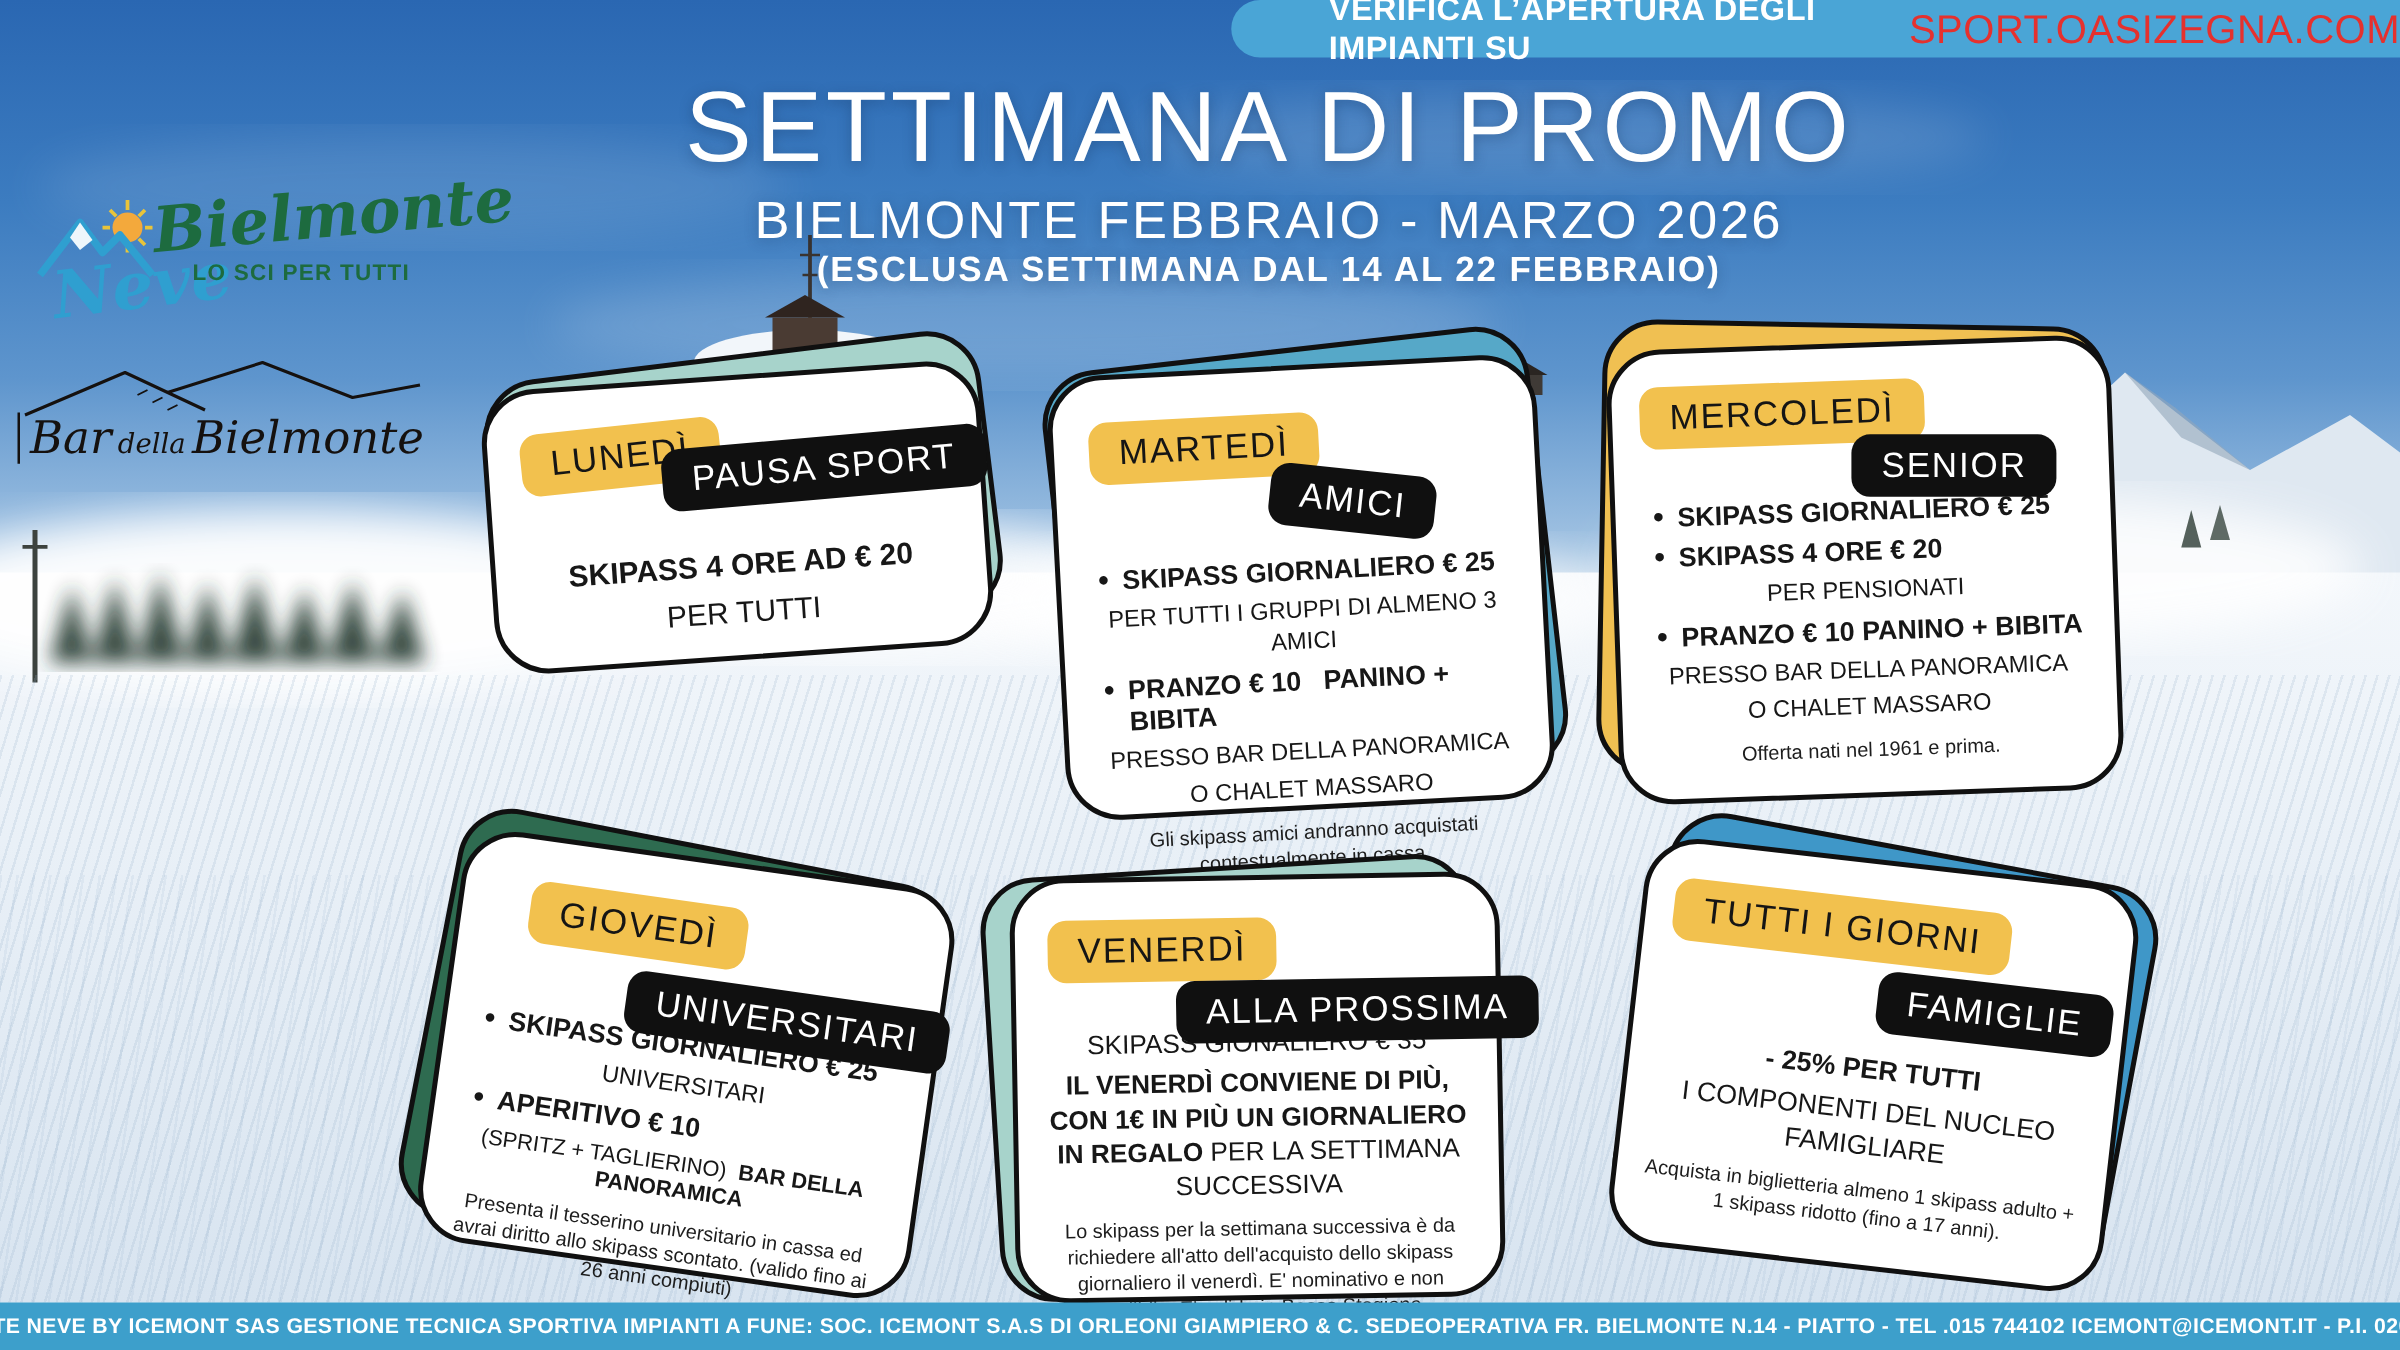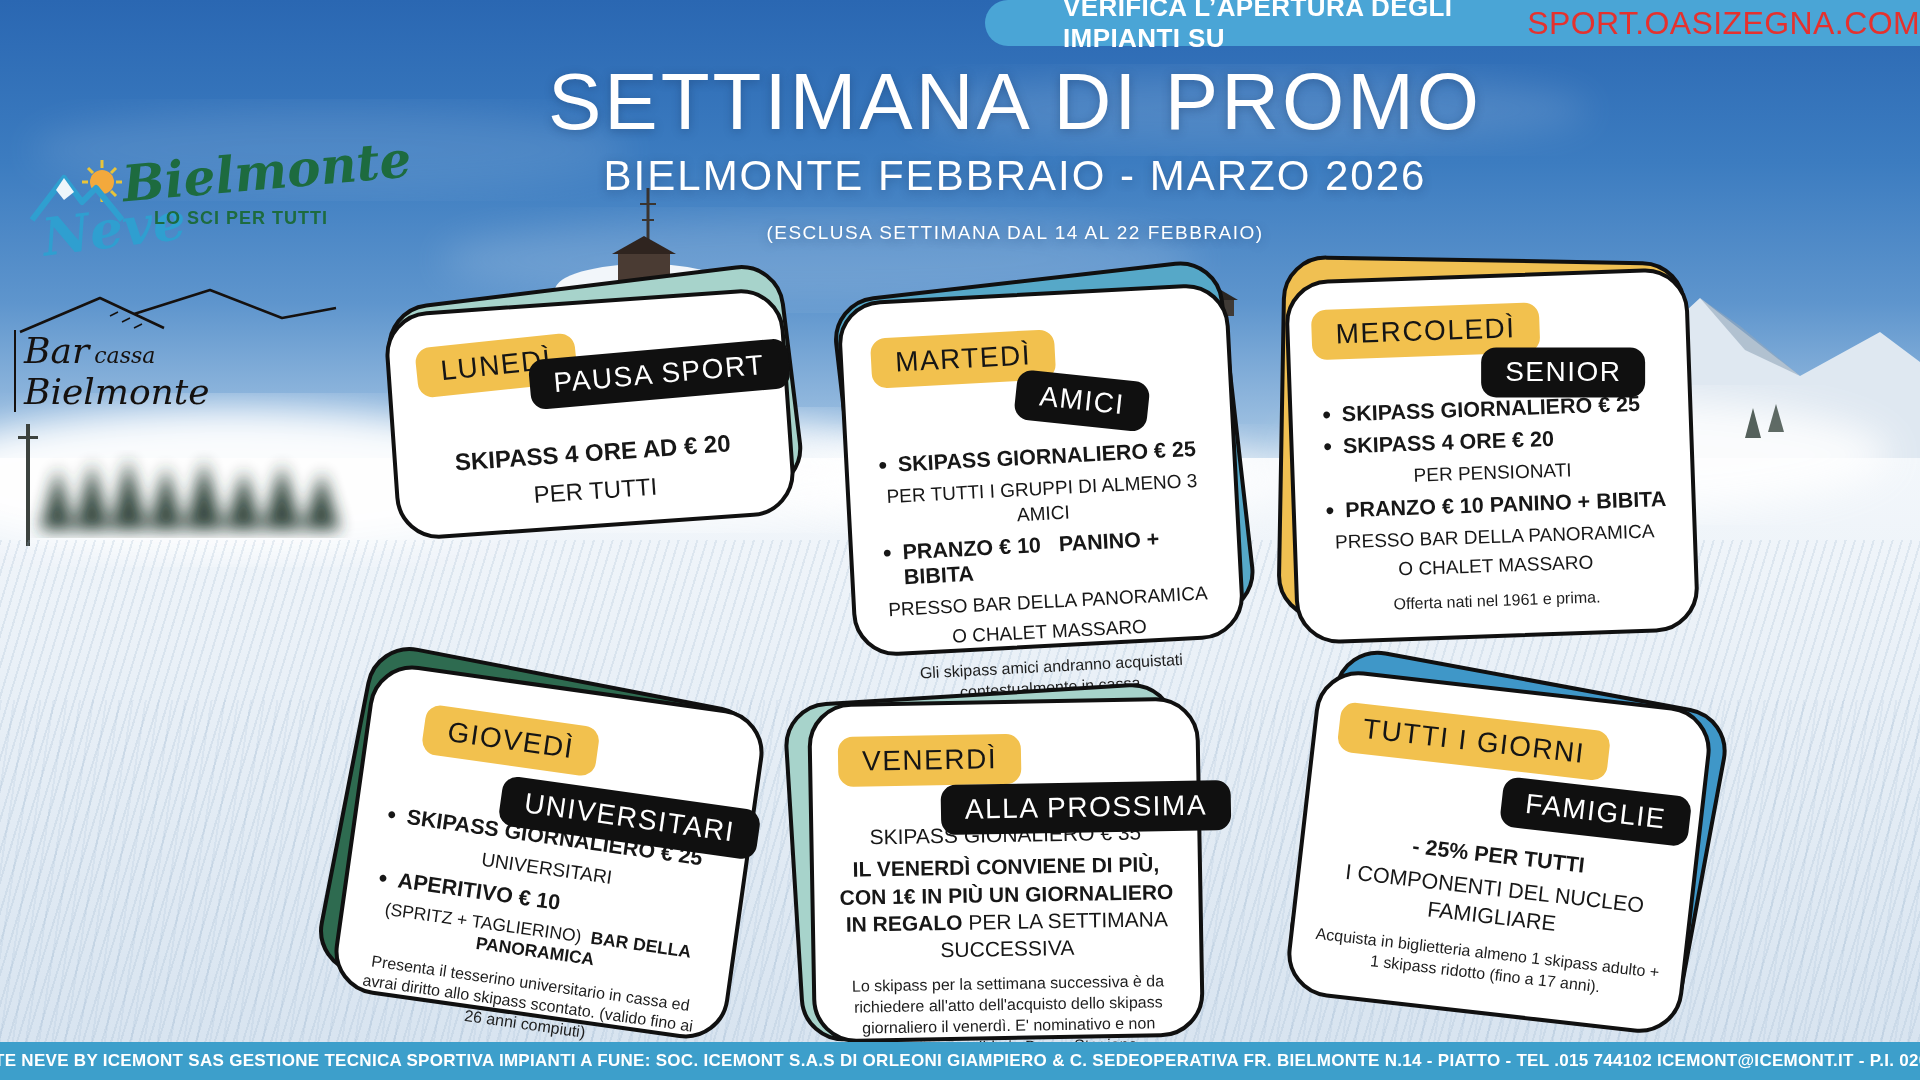--- a/index.html
+++ b/index.html
@@ -17,21 +17,21 @@
           background:#4AA5D6;border-radius:23px 0 0 23px;
           display:flex;align-items:center;padding-left:38px;gap:10px;}
   .banner .btxt{color:#fff;font-weight:700;font-size:26px;letter-spacing:.4px;margin-left:40px;}
   .banner .blink{color:#E5312E;font-weight:400;font-size:32px;letter-spacing:.4px;cursor:pointer;}
 
   
   .header{position:absolute;left:545px;top:62px;width:940px;text-align:center;z-index:4;color:#fff;
           text-shadow:0 2px 10px rgba(20,50,90,.35);}
   .header .title{font-size:80px;font-weight:200;letter-spacing:3px;line-height:1.0;}
   .header .subtitle{font-size:42px;font-weight:300;letter-spacing:2px;margin-top:10px;}
-  .header .note{font-size:19px;font-weight:400;letter-spacing:1.5px;margin-top:22px;}
+  .header .note{font-size:28px;font-weight:700;letter-spacing:1.5px;}
 
   
   .logo-bielmonte{position:absolute;left:26px;top:146px;width:330px;height:140px;z-index:4;}
   .logo-bielmonte .bmword{position:absolute;left:96px;top:-4px;font-family:"DejaVu Serif",serif;
        font-style:italic;font-weight:700;font-size:50px;color:#1d6b3f;transform:rotate(-5deg);}
   .logo-bielmonte .nvword{position:absolute;left:16px;top:52px;font-family:"DejaVu Serif",serif;
        font-style:italic;font-weight:700;font-size:52px;color:#2f9fd0;transform:rotate(-7deg);}
   .logo-bielmonte .tagline{position:absolute;left:128px;top:62px;font-size:18px;font-weight:800;
        color:#1d6b3f;letter-spacing:1px;}
   .logo-bar{position:absolute;left:14px;top:284px;width:330px;z-index:4;}
@@ -193,21 +193,21 @@
     <span class="tagline">LO SCI PER TUTTI</span>
   </div>
 
   <div class="logo-bar">
     <svg class="roof" width="330" height="52">
       <path d="M6,48 L86,14 L150,44 M120,30 L196,6 L268,34 L322,24" fill="none" stroke="#15110f" stroke-width="2.5" stroke-linejoin="round"></path>
       <path d="M96,32 l8,-4 M108,38 l8,-4 M120,44 l8,-4" stroke="#15110f" stroke-width="1.5"></path>
     </svg>
     <div class="script">
       <span class="w-big">Bar</span>
-      <span class="w-sm">cassa</span>
+      <span class="w-sm">della</span>
       <span class="w-big">Bielmonte</span>
     </div>
   </div>
 
   <article class="promo-card c1">
     <div class="card-back" style="background: rgb(167, 211, 203);"></div>
     <div class="card-front">
       <span class="tag tag-day">LUNEDÌ</span>
       <span class="tag tag-cat">PAUSA SPORT</span>
       <div class="card-body">

